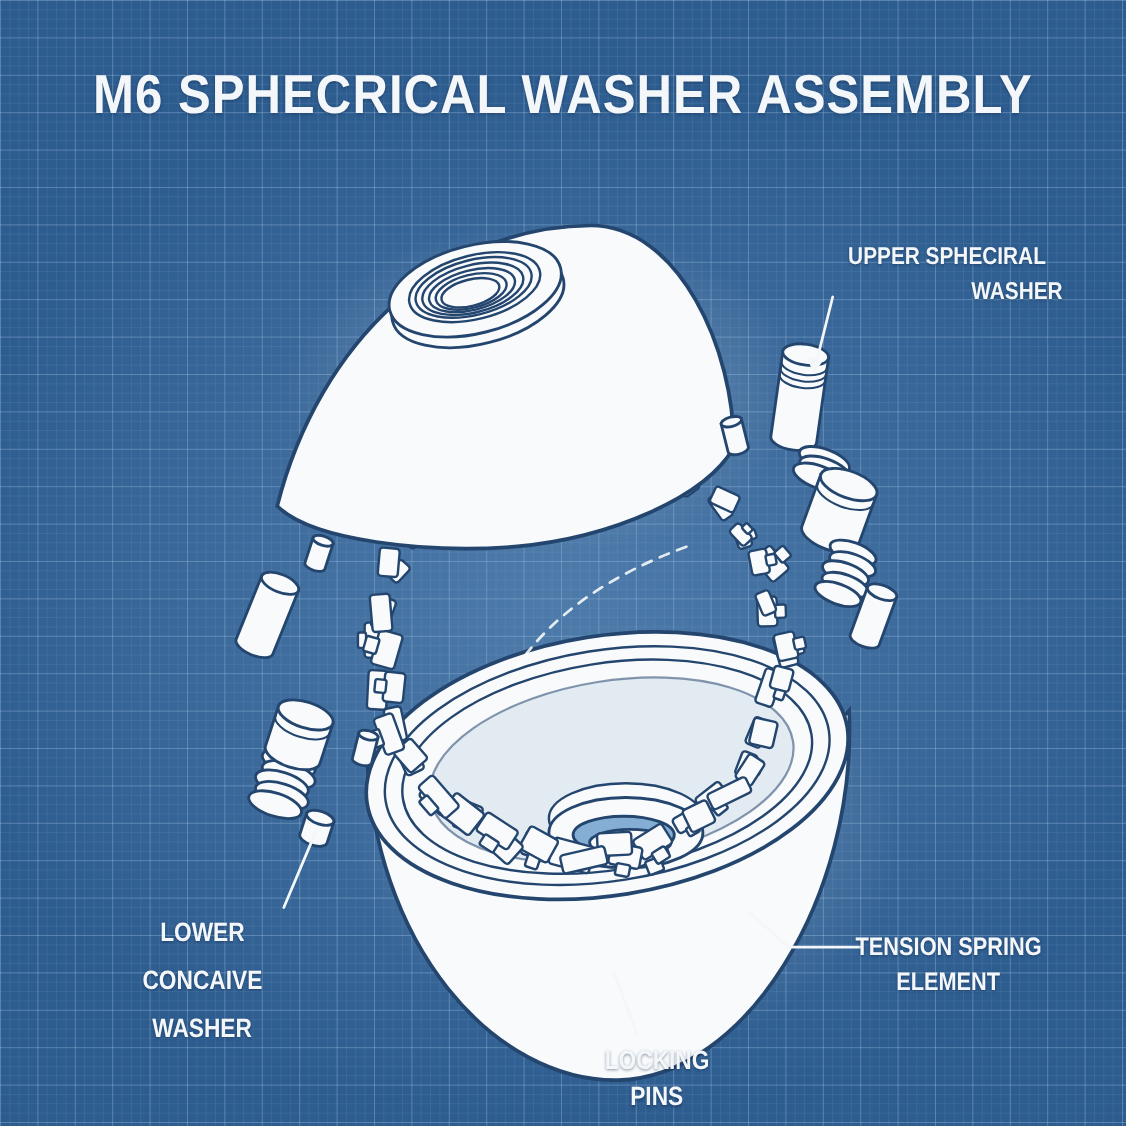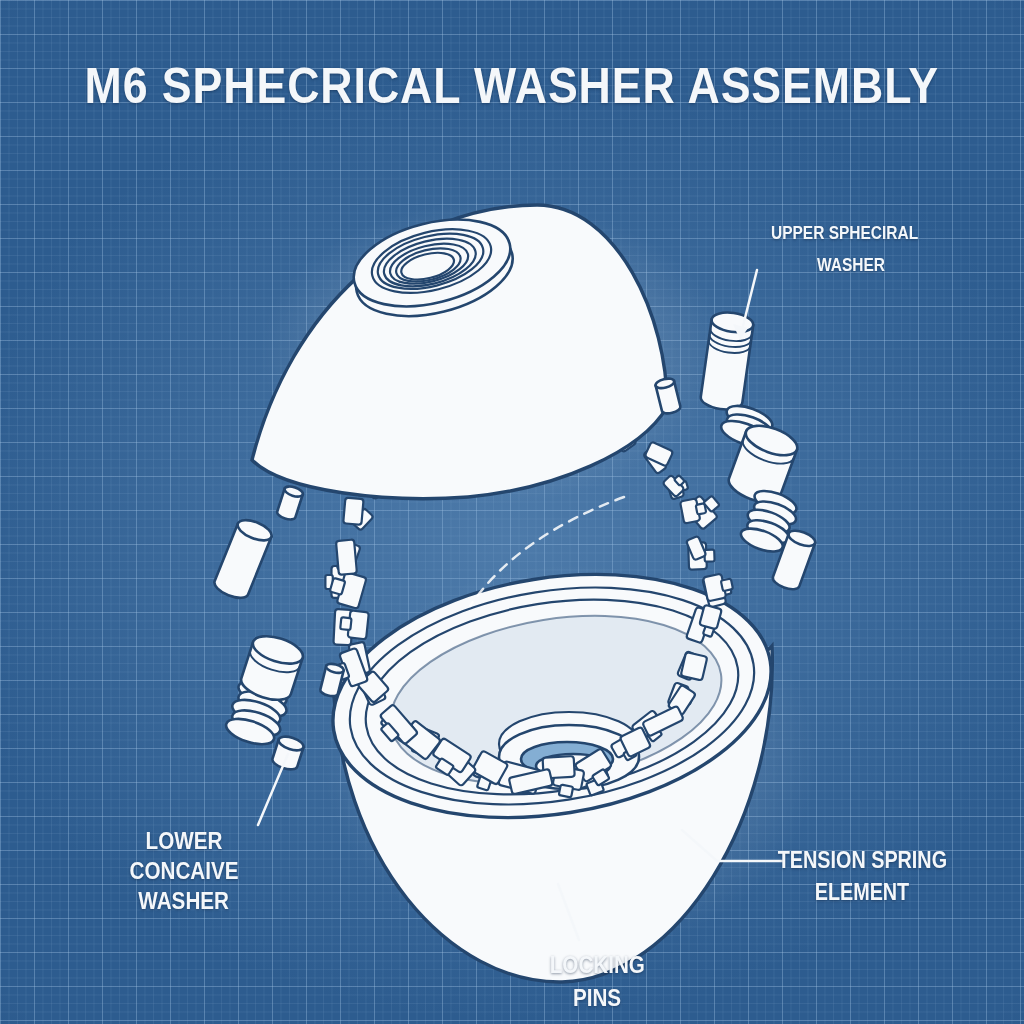--- a/index.html
+++ b/index.html
@@ -40,23 +40,23 @@
   .leader{stroke:var(--leader-line,#f4f7fa);stroke-width:2.5;fill:none;stroke-linecap:round;stroke-linejoin:round;}
   .leader-fill{fill:var(--leader-line,#f4f7fa);stroke:none;}
   .dashed{stroke:rgba(255,255,255,.85);stroke-width:2.5;stroke-dasharray:9 8;fill:none;stroke-linecap:round;}
 
   .label{position:absolute;color:var(--label-text,#f4f7fa);font-weight:bold;
     text-shadow:0 1px 3px rgba(8,28,58,.45);}
   .cond{display:inline-block;transform:scaleX(.86);transform-origin:center;}
   .cond-l{display:inline-block;transform:scaleX(.86);transform-origin:left;}
   .title{left:0;right:0;top:58px;text-align:center;font-size:47px;letter-spacing:1px;}
   .title .cond{transform:scale(.95,1.06);}
-  .lbl-upper{left:771px;top:217px;font-size:18px;line-height:32px;text-align:center;}
+  .lbl-upper{left:771px;top:217px;font-size:22px;line-height:32px;text-align:right;}
   .lbl-micro{left:782px;top:455px;width:210px;text-align:center;font-size:23px;line-height:32px;}
-  .lbl-lower{left:78px;top:826px;width:212px;text-align:center;font-size:24px;line-height:30px;}
+  .lbl-lower{left:78px;top:826px;width:212px;text-align:center;font-size:24px;line-height:44px;}
   .lbl-tension{left:758px;top:844px;width:208px;text-align:center;font-size:23px;line-height:32px;}
   .lbl-locking{left:495px;top:948px;width:205px;text-align:center;font-size:24px;line-height:33px;}
 </style>
 </head>
 <body>
 
 <div class="stage">
   <div class="layer grid"></div>
   <div class="layer vignette"></div>
   <div class="glow glow-dome"></div>

